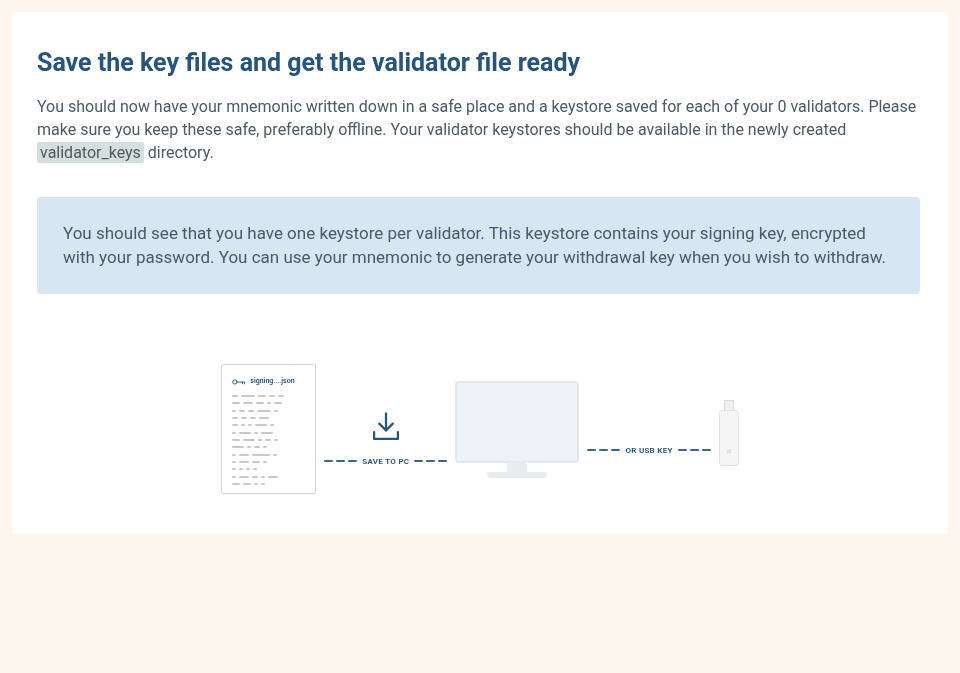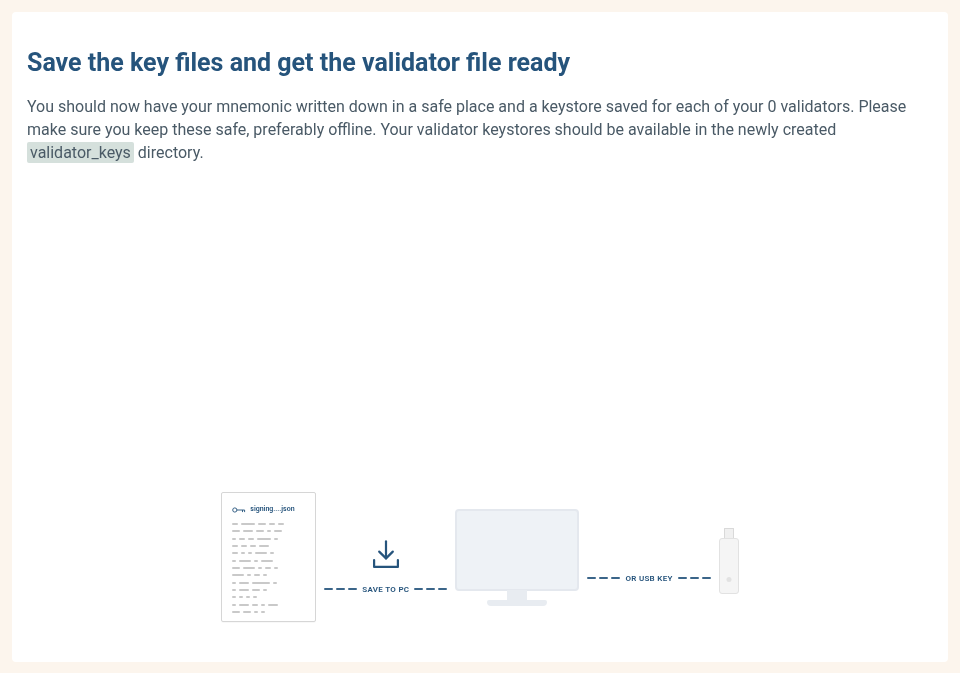--- a/index.html
+++ b/index.html
@@ -10,23 +10,23 @@
     body {
       font-family: -apple-system, BlinkMacSystemFont, "Segoe UI", Roboto, Helvetica, Arial, sans-serif;
       background: #fcf5ed;
       width: 960px;
       height: 673px;
       overflow: hidden;
     }
     .card {
       background: #fff;
       margin: 12px;
-      padding: 36px 28px 20px 15px;
+      padding: 36px 28px 20px 25px;
       border-radius: 4px;
-      height: 650px;
+      height: 522px;
       position: relative;
     }
     .heading {
       color: #26547c;
       font-size: 25px;
       font-weight: 700;
       margin-bottom: 18px;
     }
     .paragraph {
       color: #4a5a66;
@@ -208,20 +208,23 @@
 </head>
 <body>
 
 <div class="card">
   <h1 class="heading">Save the key files and get the validator file ready</h1>
 
   <p class="paragraph">
     <span>You should now have your mnemonic written down in a safe place and a keystore saved for each of your 0 validators. Please make sure you keep these safe, preferably offline. Your validator keystores should be available in the newly created </span><span class="code-frag">validator_keys</span><span> directory.</span>
   </p>
 
+  <div class="info-box">
+    <span>You should see that you have one keystore per validator. This keystore contains your signing key, encrypted with your password. You can use your mnemonic to generate your withdrawal key when you wish to withdraw.</span>
+  </div>
 
   <div class="illustration">
 
     <div class="doc-sheet">
       <div class="doc-head">
         <span class="key-icon">
           <svg viewBox="0 0 20 10" fill="none" stroke="#26547c" stroke-width="1.3">
             <circle cx="4" cy="5" r="3"></circle>
             <line x1="7" y1="5" x2="18" y2="5"></line>
             <line x1="15" y1="5" x2="15" y2="8"></line>

